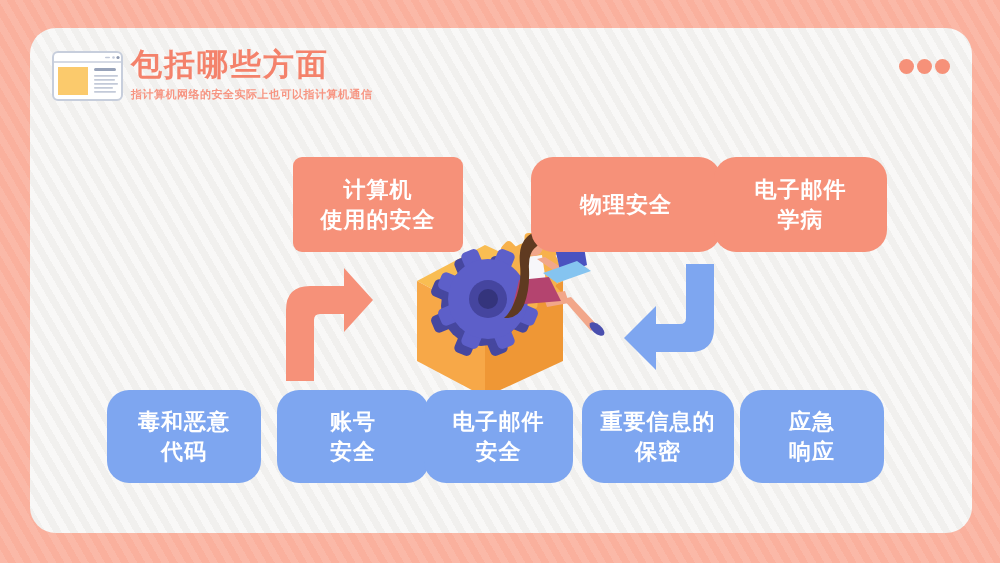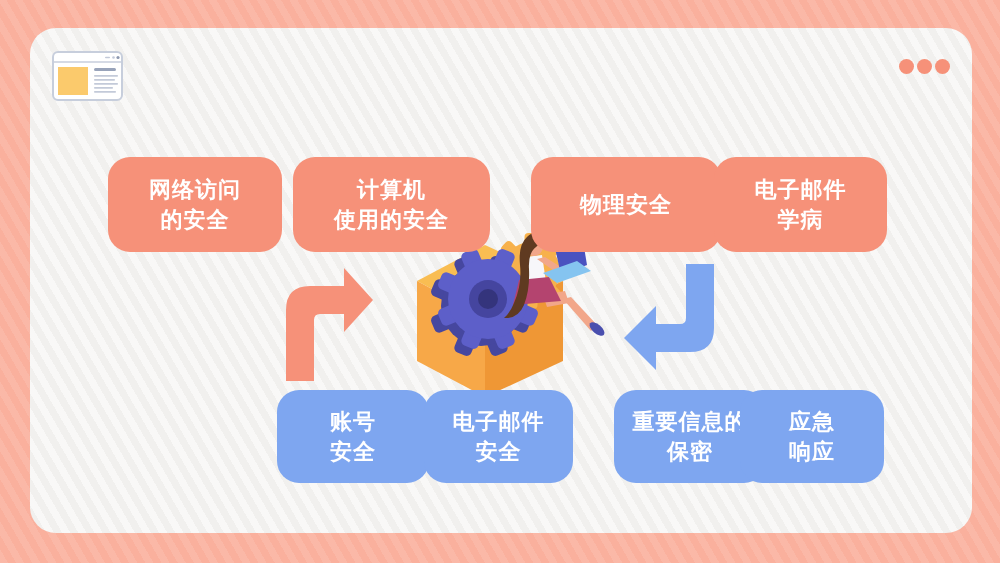--- a/index.html
+++ b/index.html
@@ -36,27 +36,27 @@
   .dots span{width:15px;height:15px;border-radius:50%;background:var(--coral,#f69179);}
   .box{
     position:absolute;
     display:flex;align-items:center;justify-content:center;text-align:center;
     color:#fff;font-weight:700;font-size:22px;line-height:1.35;
     border-radius:22px;white-space:pre-line;letter-spacing:1px;
   }
   .coral-box{background:var(--coral,#f69179);top:157px;height:95px;}
   .blue-box{background:var(--blue,#7ea6f0);top:390px;height:93px;}
   .t1{left:108px;width:174px;}
-  .t2{left:293px;width:197px;}
+  .t2{left:293px;width:170px;border-radius:9px;}
   .t3{left:531px;width:190px;}
   .t4{left:714px;width:173px;}
   .b1{left:107px;width:154px;}
   .b2{left:265px;width:152px;margin-left:12px;}
   .b3{left:424px;width:149px;}
-  .b4{left:582px;width:152px;margin-left:32px;}
+  .b4{left:582px;width:152px;}
   .b5{left:740px;width:144px;}
   .arrow-left{position:absolute;left:276px;top:266px;width:100px;height:115px;}
   .arrow-left path{fill:var(--coral,#f69179);}
   .arrow-right{position:absolute;left:598px;top:264px;width:125px;height:112px;}
   .arrow-right path{fill:var(--blue,#7ea6f0);}
   .illustration{position:absolute;left:415px;top:225px;width:200px;height:175px;}
 </style>
 </head>
 <body>
 
@@ -133,42 +133,46 @@
     <circle cx="66" cy="6.5" r="1.6" fill="#8e99b0"></circle>
     <rect x="6" y="16" width="30" height="28" fill="#fbca6c"></rect>
     <rect x="42" y="17" width="22" height="3" rx="1.5" fill="#98a3ba"></rect>
     <rect x="42" y="24" width="24" height="1.7" rx=".8" fill="#c3cad9"></rect>
     <rect x="42" y="28" width="21" height="1.7" rx=".8" fill="#c3cad9"></rect>
     <rect x="42" y="32" width="24" height="1.7" rx=".8" fill="#c3cad9"></rect>
     <rect x="42" y="36" width="19" height="1.7" rx=".8" fill="#c3cad9"></rect>
     <rect x="42" y="40" width="22" height="1.7" rx=".8" fill="#c3cad9"></rect>
   </svg>
 
+  <div class="title-block">
+    <div class="title">包括哪些方面</div>
+    <div class="subtitle">指计算机网络的安全实际上也可以指计算机通信</div>
+  </div>
 
   <div class="dots">
     <span></span>
     <span></span>
     <span></span>
   </div>
 
   <svg class="arrow-left" viewBox="0 0 100 115">
     <path d="M 10 115 L 10 44 Q 10 20 34 20 L 68 20 L 68 2 L 97 34 L 68 66 L 68 48 L 44 48 Q 38 48 38 54 L 38 115 Z"></path>
   </svg>
   <svg class="arrow-right" viewBox="0 0 125 112">
     <path d="M 116 0 L 116 64 Q 116 88 92 88 L 58 88 L 58 106 L 26 74 L 58 42 L 58 60 L 82 60 Q 88 60 88 54 L 88 0 Z"></path>
   </svg>
 
-  <div class="box coral-box t1">网络访问
-的安全</div>
   <div class="box coral-box t2">计算机
 使用的安全</div>
   <div class="box coral-box t3">物理安全</div>
   <div class="box coral-box t4">电子邮件
 学病</div>
 
+  <div class="box blue-box b1">毒和恶意
+代码</div>
   <div class="box blue-box b2">账号
 安全</div>
   <div class="box blue-box b3">电子邮件
 安全</div>
   <div class="box blue-box b4">重要信息的
 保密</div>
   <div class="box blue-box b5">应急
 响应</div>
 </div>
 

